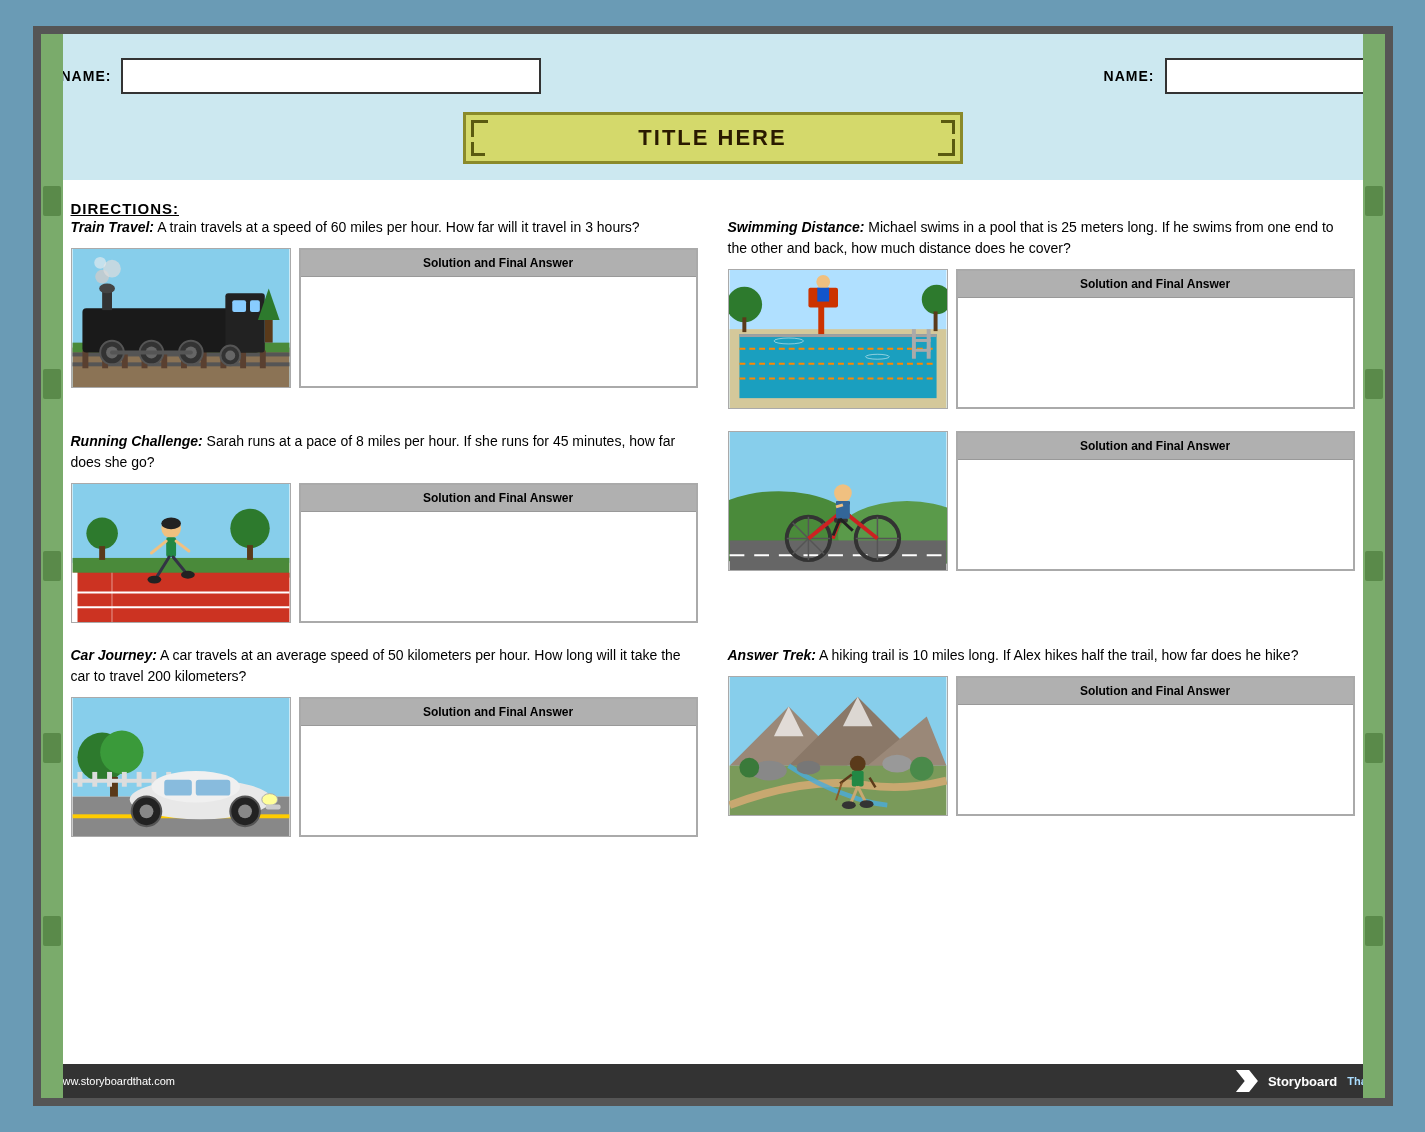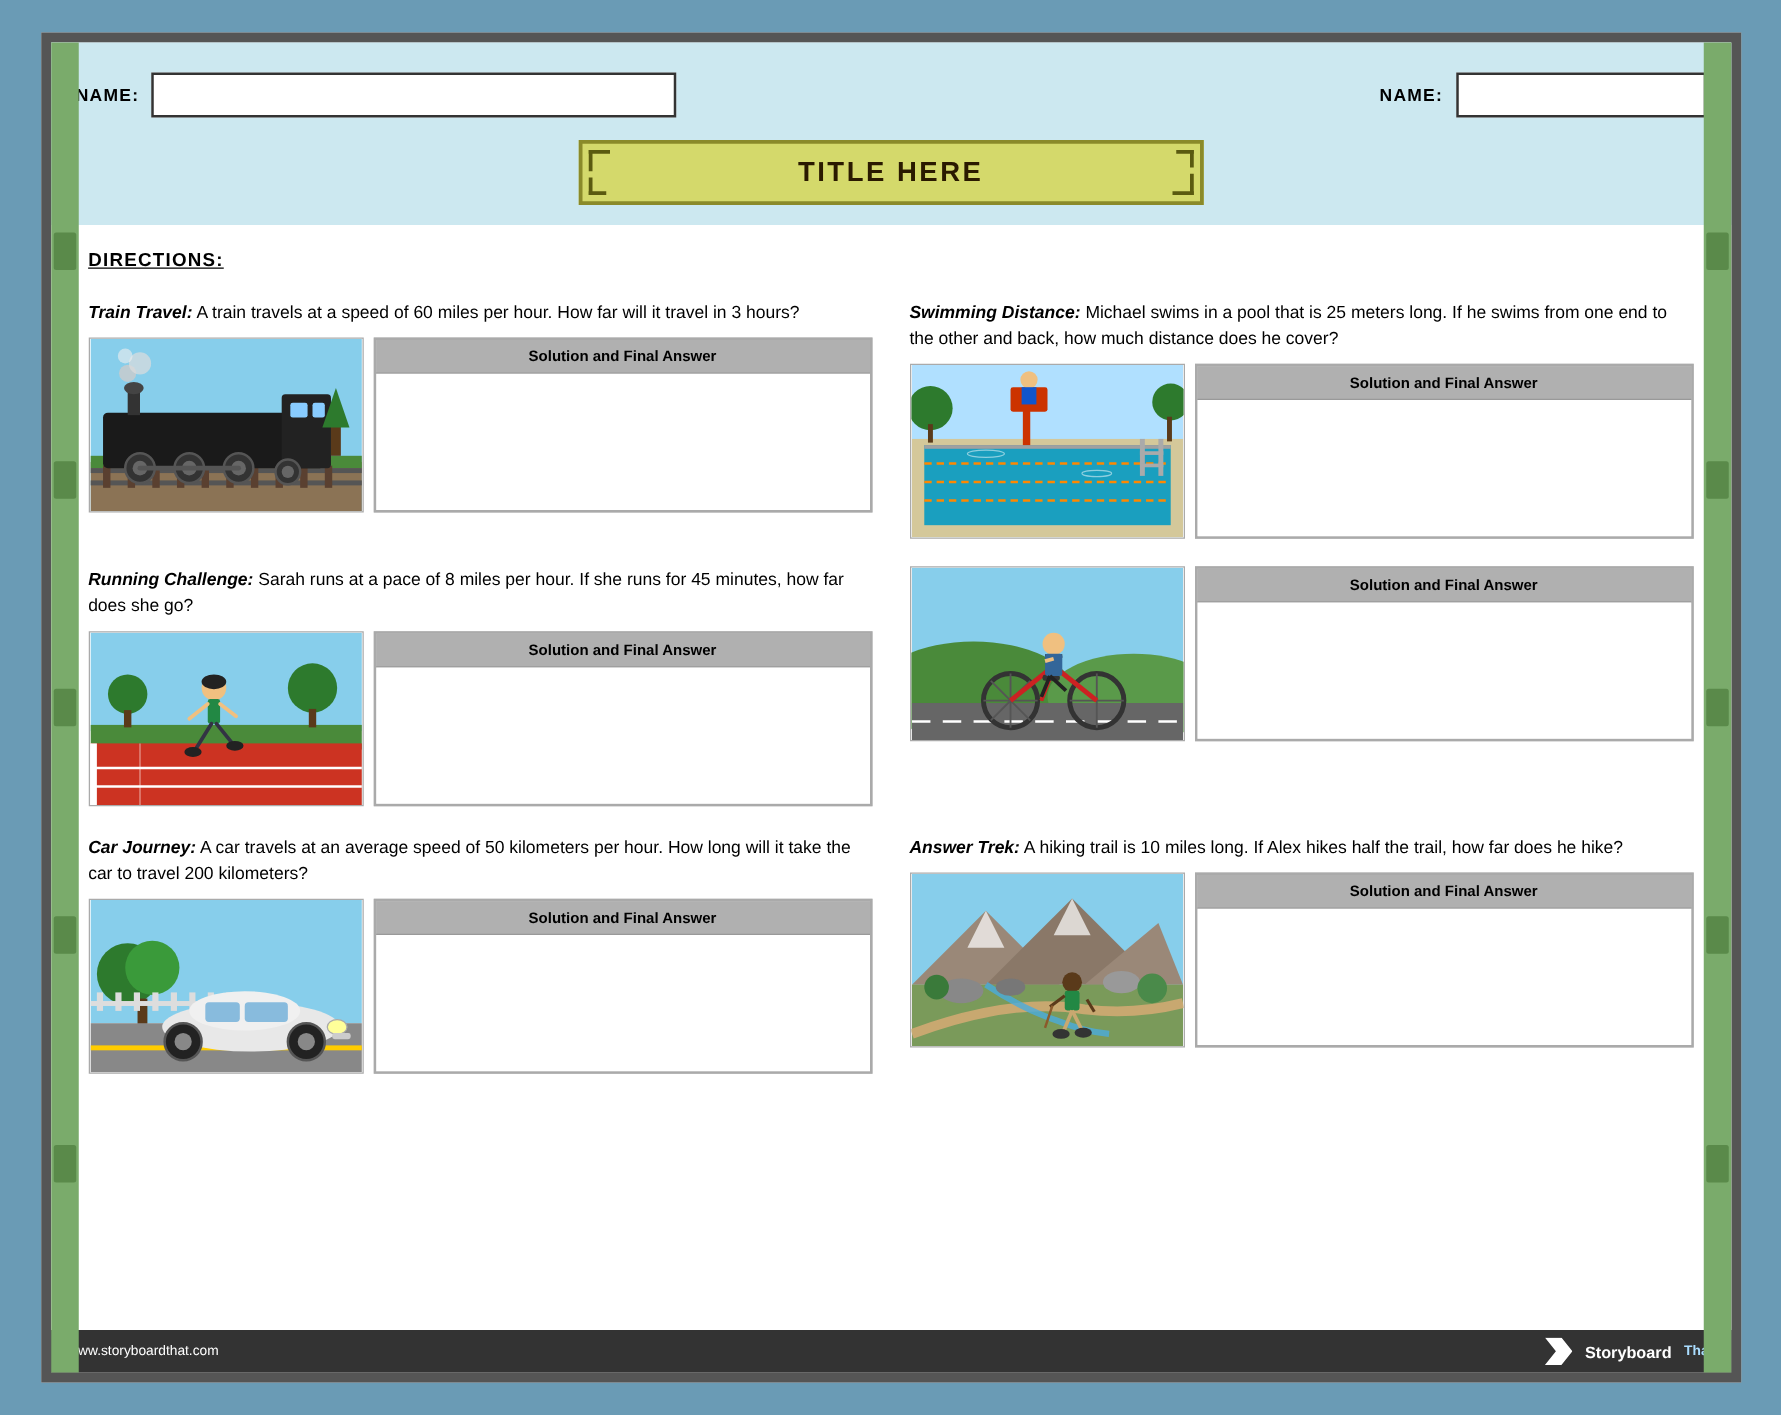--- a/index.html
+++ b/index.html
@@ -133,21 +133,20 @@
       font-family: 'Arial Black', Arial, sans-serif;
       text-decoration: underline;
       letter-spacing: 1px;
     }
 
     
     .problems-grid {
       display: grid;
       grid-template-columns: 1fr 1fr;
       gap: 0 30px;
-      margin-top: 22px;
     }
     .problem-block {
       margin-bottom: 22px;
     }
     .problem-question {
       font-size: 14px;
       line-height: 1.5;
       margin-bottom: 10px;
     }
     .problem-question .bold-italic {

